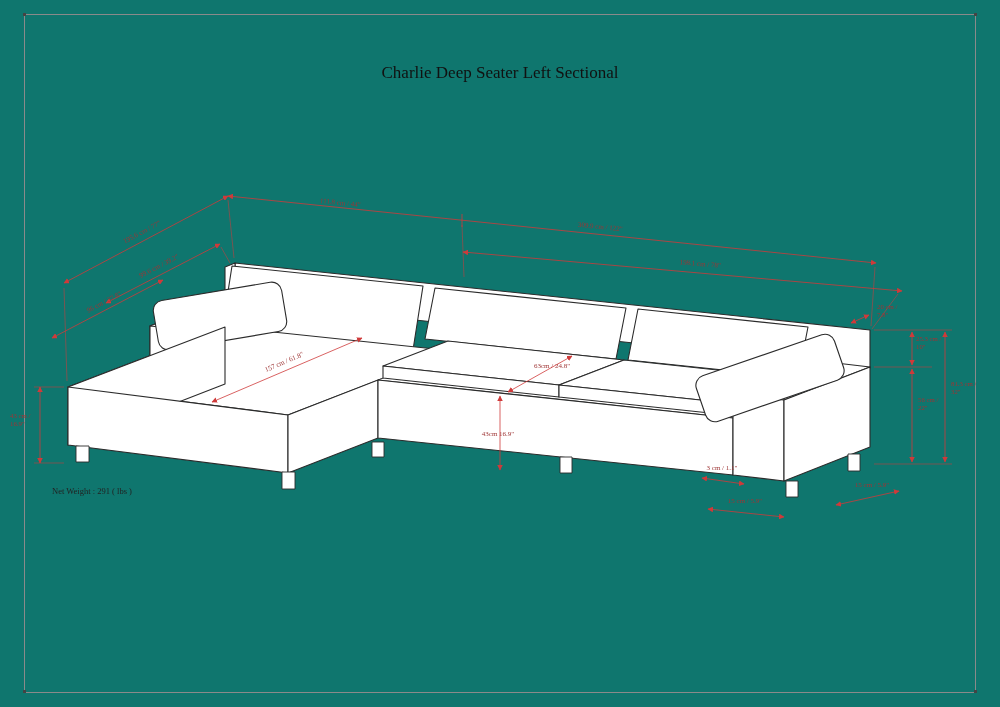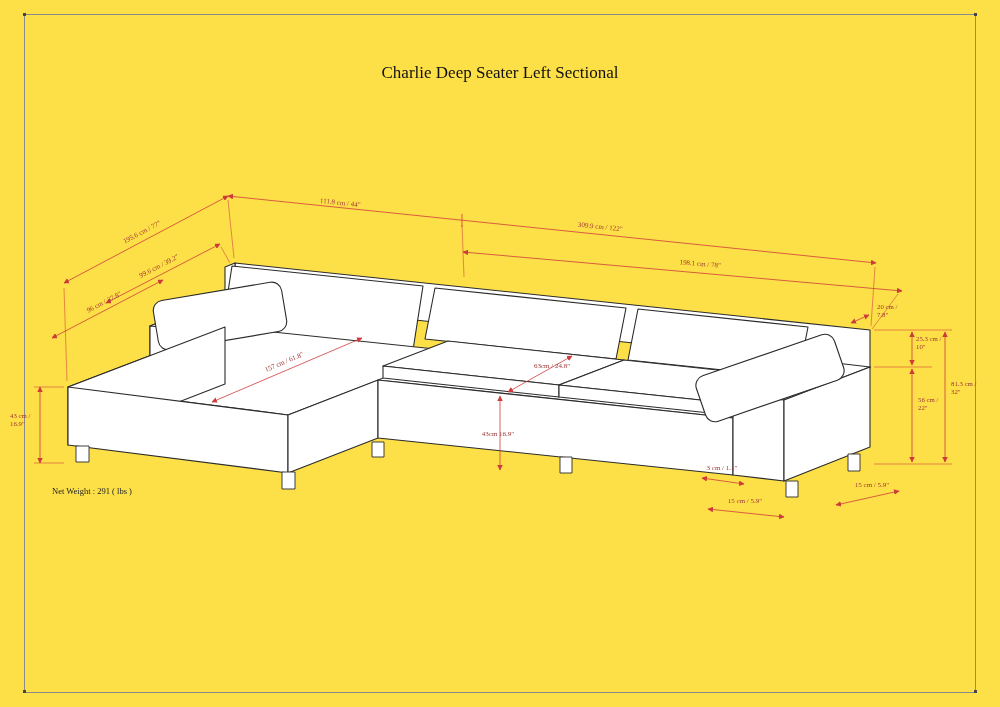--- a/index.html
+++ b/index.html
@@ -1,19 +1,19 @@
 <!DOCTYPE html>
 <html style="--dim-line: #cf3a3a; --dim-text: #9e3535; --art: #2b2b2b;"><head>
 <meta charset="utf-8">
 <style>
   html,body{margin:0;padding:0;background:#fff;}
   .page{
     position:relative;
     width:1000px;height:707px;
-    background:#fde047;
+    background:#0f766e;
     font-family:"Liberation Serif", serif;
     overflow:hidden;
   }
   svg{display:block;}
   
   .art{fill:#ffffff;stroke:var(--art,#2b2b2b);stroke-width:1.1;stroke-linejoin:round;stroke-linecap:round;}
   .art-thin{fill:#ffffff;stroke:var(--art,#2b2b2b);stroke-width:0.9;stroke-linejoin:round;}
   
   .dim{stroke:var(--dim-line,#cf3a3a);stroke-width:0.8;fill:none;}
   .ext{stroke:var(--dim-line,#cf3a3a);stroke-width:0.55;fill:none;}

